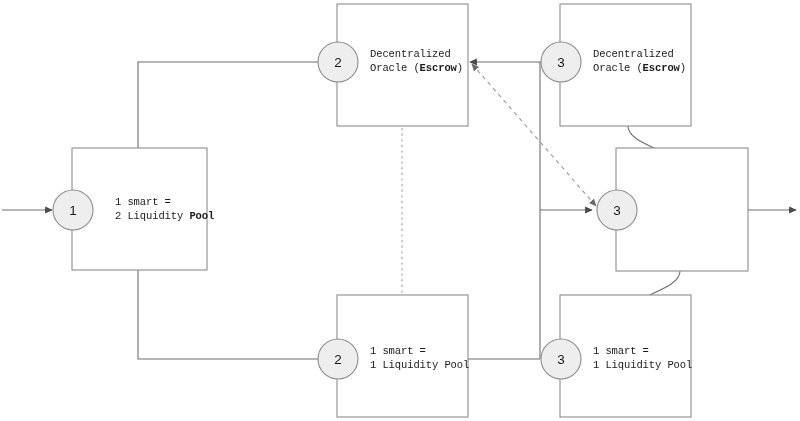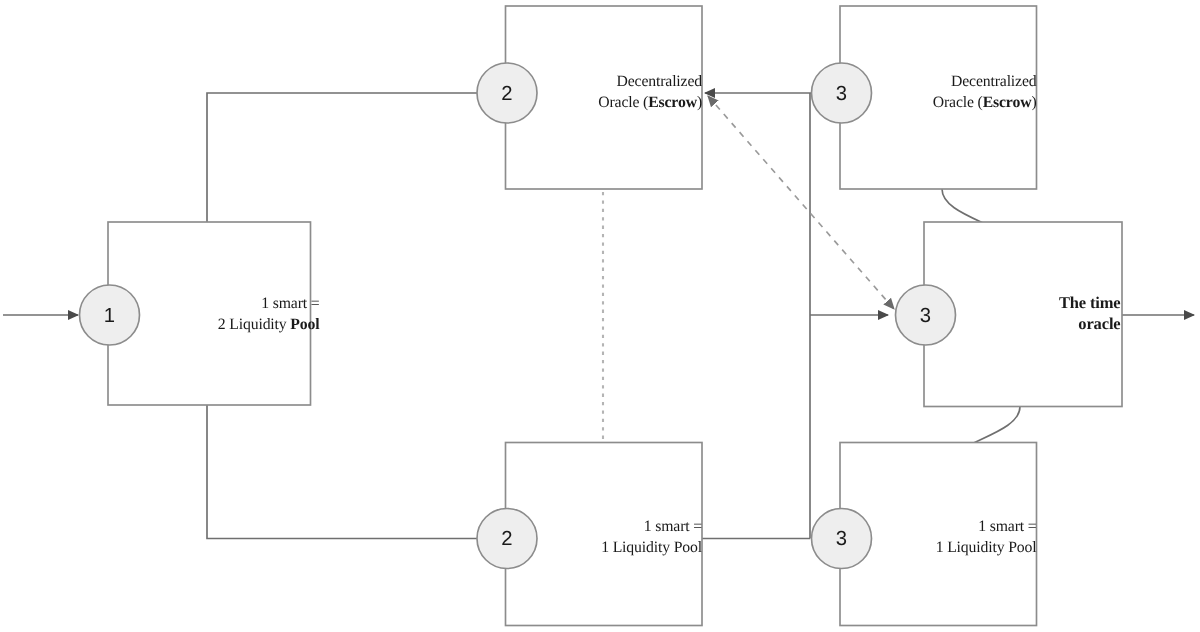--- a/index.html
+++ b/index.html
@@ -54,27 +54,28 @@
   }
   .badge-text {
     font-family: "Liberation Sans", sans-serif;
     font-size: 13.5px;
     fill: #1a1a1a;
     text-anchor: middle;
     dominant-baseline: middle;
   }
   .box-label {
     position: absolute;
-    font-family: Liberation Serif, serif;
+    font-family: Liberation Mono, monospace;
     font-size: 10.5px;
     line-height: 13.5px;
     color: #1a1a1a;
-    text-align: right;
+    text-align: left;
     white-space: nowrap;
     letter-spacing: -0.1px;
+    margin-left: 12px;
   }
   .box-label b {
     font-weight: bold;
   }
   .box-label.bold {
     font-weight: bold;
     font-size: 11px;
     line-height: 14px;
   }
 </style>
@@ -166,24 +167,20 @@
   <div class="box-label" style="left:358px; top:48px; width:110px;">
     <span>Decentralized</span><br>
     <span>Oracle (</span><b>Escrow</b><span>)</span>
   </div>
 
   <div class="box-label" style="left:581px; top:48px; width:110px;">
     <span>Decentralized</span><br>
     <span>Oracle (</span><b>Escrow</b><span>)</span>
   </div>
 
-  <div class="box-label bold" style="left:637px; top:195px; width:110px;">
-    <span>The time</span><br>
-    <span>oracle</span>
-  </div>
 
   <div class="box-label" style="left:358px; top:345px; width:110px;">
     <span>1 smart =</span><br>
     <span>1 Liquidity Pool</span>
   </div>
 
   <div class="box-label" style="left:581px; top:345px; width:110px;">
     <span>1 smart =</span><br>
     <span>1 Liquidity Pool</span>
   </div>

